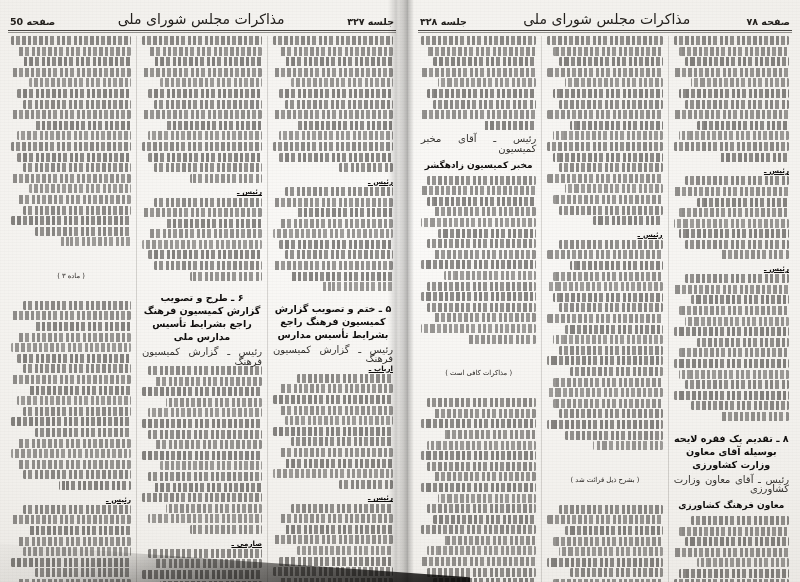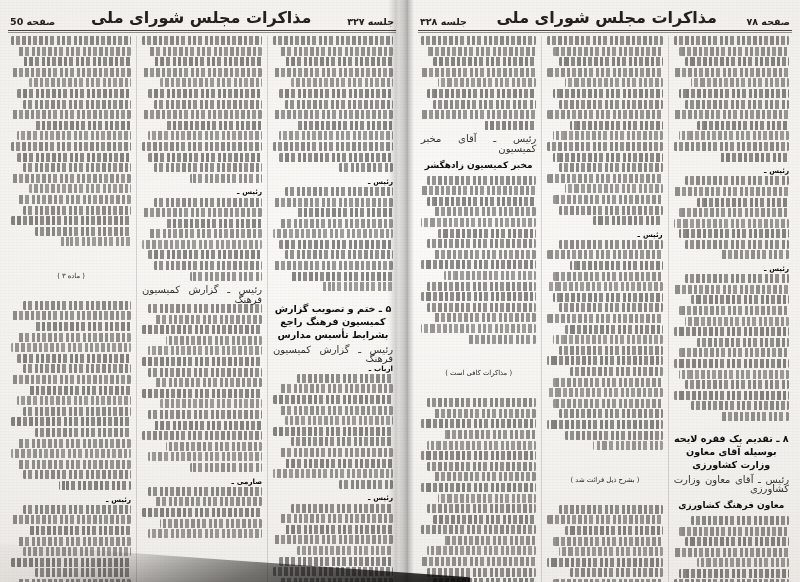--- a/index.html
+++ b/index.html
@@ -59,21 +59,21 @@
   
   .runhead{
     position:relative;height:22px;display:flex;align-items:flex-end;
     justify-content:space-between;
     padding:0 4px 1px 4px;box-sizing:border-box;
   }
   .runhead .rh{
     font-size:9.5px;color:#23201d;white-space:nowrap;
     letter-spacing:.2px;font-weight:600;
   }
-  .runhead .rh.center{font-size:16px;font-weight:700;}
+  .runhead .rh.center{font-size:14px;font-weight:400;}
   .rule{
     height:0;border-top:1.6px solid #2a2724;
     margin:2px 2px 3px 2px;opacity:.85;
   }
   .rule.thin{border-top:.8px solid #3a3734;margin-top:-2px;opacity:.5;}
 
   
   .cols{
     display:flex;flex-direction:row;gap:0;
     height:548px;overflow:hidden;position:relative;
@@ -122,21 +122,21 @@
     word-spacing:.5px;
   }
 
   
   .heading{
     text-align:center;font-weight:700;
     font-size:9px;line-height:12.5px;color:#0f0d0c;
     margin:6px 0 4px 0;letter-spacing:.1px;
   }
   .heading.big{font-size:9.6px;line-height:13px;}
-  .speaker{font-weight:700;color:#100e0d;}
+  .speaker{font-weight:700;color:#100e0d;text-decoration:underline;}
   .small{font-size:10px;line-height:9.4px;opacity:.9;}
   .note{font-size:6.8px;text-align:center;color:#201d1a;margin:21px 0;}
 
   .colwrap{display:flex;flex-direction:column;height:100%;}
 </style>
 </head>
 <body>
 
 <div class="scan">
   <div class="spread">
@@ -425,20 +425,21 @@
               <div class="para lines">
                 <span class="ln w90"></span>
                 <span class="ln w100"></span>
                 <span class="ln w80"></span>
                 <span class="ln w95"></span>
                 <span class="ln w100"></span>
                 <span class="ln w95"></span>
                 <span class="ln w90"></span>
                 <span class="ln w60"></span>
               </div>
+              <div class="heading big">۶ ـ طرح و تصویب گزارش کمیسیون فرهنگ راجع بشرایط تأسیس مدارس ملی</div>
               <div class="realtext small">رئیس ـ گزارش کمیسیون فرهنگ</div>
               <div class="para lines">
                 <span class="ln w95"></span>
                 <span class="ln w90"></span>
                 <span class="ln w100"></span>
                 <span class="ln w80"></span>
                 <span class="ln w95"></span>
                 <span class="ln w100"></span>
                 <span class="ln w95"></span>
                 <span class="ln w90"></span>

